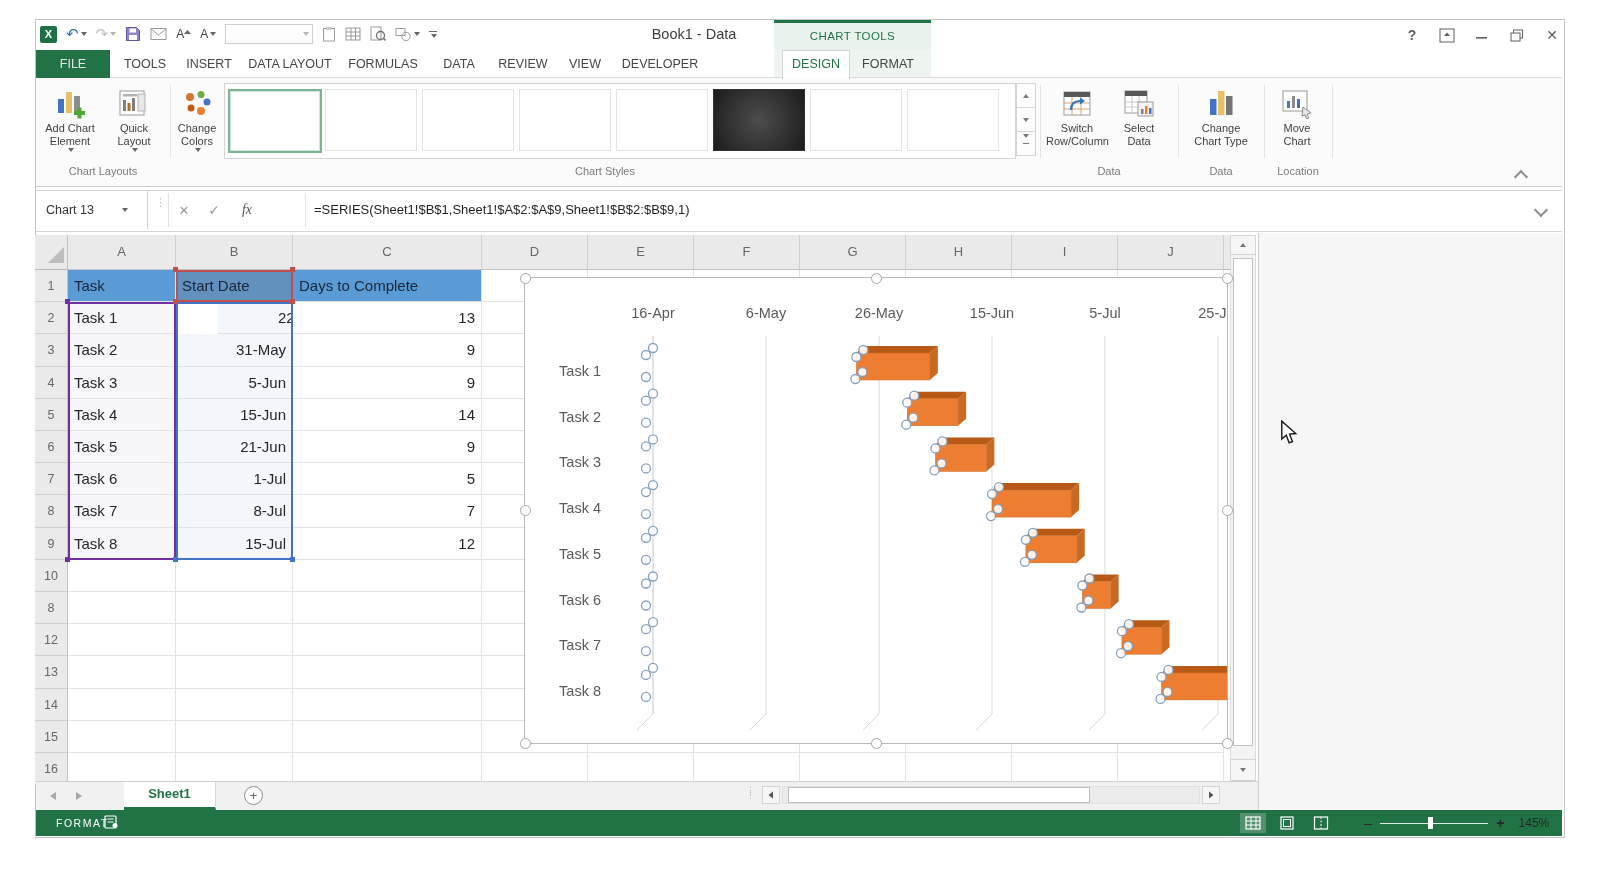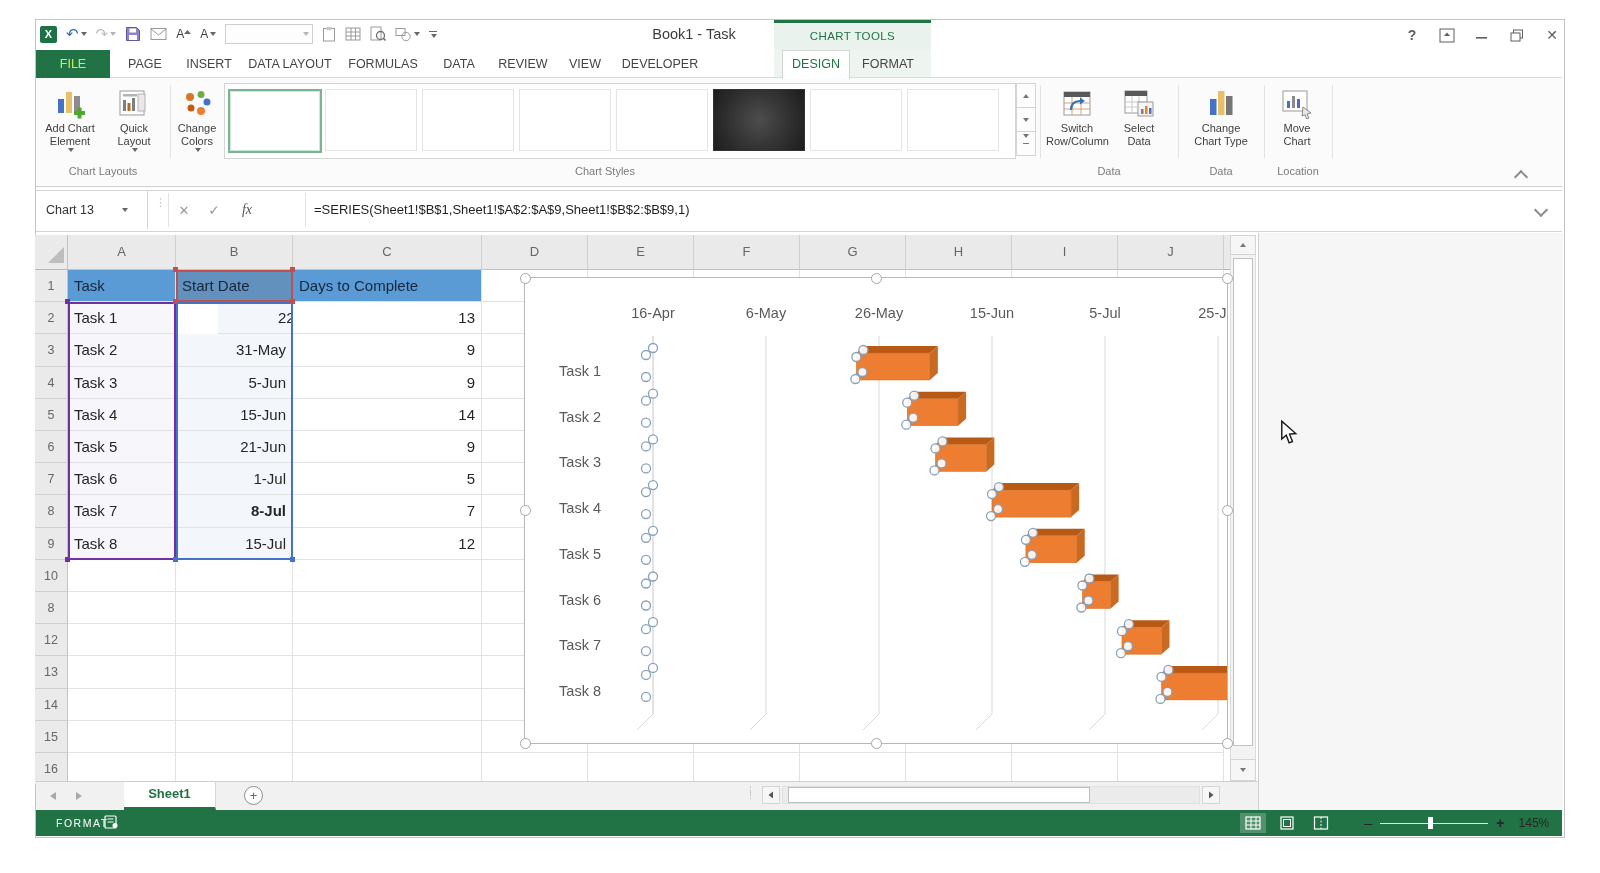--- a/index.html
+++ b/index.html
@@ -17,21 +17,21 @@
   .mini-caret.dim{border-top-color:#b5b5b5}
   #apptitle{left:594px;top:26px;width:200px;text-align:center;font-size:14.5px;color:#3c3c3c}
   #charttools{left:774px;top:20px;width:157px;height:30px;background:#E9F2EC;
               border-top:3px solid #217346;color:#217346;font-size:11.5px;letter-spacing:.4px;
               text-align:center;line-height:27px}
   #wincontrols{left:1400px;top:23px;height:24px;display:flex;gap:11px;align-items:center;color:#5f5f5f}
   .wcbtn{width:24px;height:22px;display:flex;align-items:center;justify-content:center;font-size:14px}
   
   #tabtint{left:774px;top:50px;width:157px;height:28px;background:#EEF5F0}
   .tab{top:50px;height:28px;line-height:28px;text-align:center;font-size:12.5px;color:#444;cursor:default}
-  .tab-file{background:#217346;color:#bef264}
+  .tab-file{background:#217346;color:#e5e5e5}
   .tab-active{background:#fff;color:#217346;border:1px solid #d4d4d4;border-bottom:none;line-height:26px}
   #tabline{left:36px;top:77px;width:1526px;height:1px;background:#dadada}
   
   #ribbonbg{left:36px;top:78px;width:1526px;height:108px;background:#FBFBFB;border-bottom:1px solid #d0d0d0}
   .bigbtn{top:85px;display:flex;flex-direction:column;align-items:center;cursor:default}
   .bigbtn .ic{height:34px;display:flex;align-items:flex-end;justify-content:center}
   .bl{display:block;text-align:center;font-size:11px;line-height:13px;color:#3f3f3f;margin-top:3px}
   .gdiv{top:85px;width:1px;height:73px;background:#e3e3e3}
   .glabel{top:165px;height:13px;font-size:11px;color:#7a7a7a;text-align:center}
   #gallery{left:224px;top:83px;width:790px;height:74px;border:1px solid #d4d4d4;background:#fff}
@@ -161,21 +161,21 @@
         <svg width="17" height="15">
           <rect x="1" y="1.5" width="9" height="7" fill="none" stroke="#9a9a9a"></rect>
           <circle cx="11" cy="9.5" r="4.2" fill="none" stroke="#9a9a9a"></circle>
         </svg>
         <span class="mini-caret"></span>
       </span>
       <span class="qit">
         <span style="display:inline-block;border-top:1.5px solid #666;padding-top:2px;line-height:0"><span class="mini-caret"></span></span>
       </span>
     </div>
-  <div id="apptitle" class="abs">Book1 - Task</div>
+  <div id="apptitle" class="abs">Book1 - Data</div>
   <div id="charttools" class="abs">CHART TOOLS</div>
   <div id="wincontrols" class="abs">
       <span class="wcbtn">
         <span style="font-size:14px;font-weight:bold">?</span>
       </span>
       <span class="wcbtn">
         <svg width="16" height="15">
           <rect x="1" y="1" width="14" height="13" fill="none" stroke="#5f5f5f"></rect>
           <polygon points="8,4.5 11,8 5,8" fill="#5f5f5f"></polygon>
         </svg>
@@ -416,21 +416,21 @@
       <div class="abs cell c-blu num" style="position: absolute; left: 176px; top: 463.2px; width: 117px; height: 32.2px; line-height: 32px;">1-Jul</div>
       <div class="abs cell num" style="position: absolute; left: 293px; top: 463.2px; width: 189px; height: 32.2px; line-height: 32px;">5</div>
       <div class="abs cell" style="position: absolute; left: 482px; top: 463.2px; width: 106px; height: 32.2px; line-height: 32px;"></div>
       <div class="abs cell" style="position: absolute; left: 588px; top: 463.2px; width: 106px; height: 32.2px; line-height: 32px;"></div>
       <div class="abs cell" style="position: absolute; left: 694px; top: 463.2px; width: 106px; height: 32.2px; line-height: 32px;"></div>
       <div class="abs cell" style="position: absolute; left: 800px; top: 463.2px; width: 106px; height: 32.2px; line-height: 32px;"></div>
       <div class="abs cell" style="position: absolute; left: 906px; top: 463.2px; width: 106px; height: 32.2px; line-height: 32px;"></div>
       <div class="abs cell" style="position: absolute; left: 1012px; top: 463.2px; width: 106px; height: 32.2px; line-height: 32px;"></div>
       <div class="abs cell" style="position: absolute; left: 1118px; top: 463.2px; width: 106px; height: 32.2px; line-height: 32px;"></div>
       <div class="abs cell c-lav" style="position: absolute; left: 68px; top: 495.4px; width: 108px; height: 32.2px; line-height: 32px;">Task 7</div>
-      <div class="abs cell c-blu num" style="position: absolute; left: 176px; top: 495.4px; width: 117px; height: 32.2px; line-height: 32px; font-weight: bold;">8-Jul</div>
+      <div class="abs cell c-blu num" style="position: absolute; left: 176px; top: 495.4px; width: 117px; height: 32.2px; line-height: 32px;">8-Jul</div>
       <div class="abs cell num" style="position: absolute; left: 293px; top: 495.4px; width: 189px; height: 32.2px; line-height: 32px;">7</div>
       <div class="abs cell" style="position: absolute; left: 482px; top: 495.4px; width: 106px; height: 32.2px; line-height: 32px;"></div>
       <div class="abs cell" style="position: absolute; left: 588px; top: 495.4px; width: 106px; height: 32.2px; line-height: 32px;"></div>
       <div class="abs cell" style="position: absolute; left: 694px; top: 495.4px; width: 106px; height: 32.2px; line-height: 32px;"></div>
       <div class="abs cell" style="position: absolute; left: 800px; top: 495.4px; width: 106px; height: 32.2px; line-height: 32px;"></div>
       <div class="abs cell" style="position: absolute; left: 906px; top: 495.4px; width: 106px; height: 32.2px; line-height: 32px;"></div>
       <div class="abs cell" style="position: absolute; left: 1012px; top: 495.4px; width: 106px; height: 32.2px; line-height: 32px;"></div>
       <div class="abs cell" style="position: absolute; left: 1118px; top: 495.4px; width: 106px; height: 32.2px; line-height: 32px;"></div>
       <div class="abs cell c-lav" style="position: absolute; left: 68px; top: 527.6px; width: 108px; height: 32.2px; line-height: 32px;">Task 8</div>
       <div class="abs cell c-blu num" style="position: absolute; left: 176px; top: 527.6px; width: 117px; height: 32.2px; line-height: 32px;">15-Jul</div>
@@ -742,21 +742,21 @@
       <span style="font-size:15px;line-height:10px">–</span>
       <span style="position:relative;display:inline-block;width:108px;height:14px">
         <span style="position:absolute;left:0;top:6.5px;width:100%;height:1.5px;background:rgba(255,255,255,0.85)"></span>
         <span style="position:absolute;left:48px;top:1px;width:5px;height:12px;background:#fff"></span>
       </span>
       <span style="font-size:14px;font-weight:bold">+</span>
       <span style="font-size:12px;margin-left:6px">145%</span>
     </div>
 
 <div class="abs tab tab-file" style="position: absolute; left: 36px; width: 74px;">FILE</div>
-    <div class="abs tab" style="position: absolute; left: 118px; width: 54px;">PAGE</div>
+    <div class="abs tab" style="position: absolute; left: 118px; width: 54px;">TOOLS</div>
     <div class="abs tab" style="position: absolute; left: 180px; width: 58px;">INSERT</div>
     <div class="abs tab" style="position: absolute; left: 246px; width: 88px;">DATA LAYOUT</div>
     <div class="abs tab" style="position: absolute; left: 342px; width: 82px;">FORMULAS</div>
     <div class="abs tab" style="position: absolute; left: 432px; width: 54px;">DATA</div>
     <div class="abs tab" style="position: absolute; left: 494px; width: 58px;">REVIEW</div>
     <div class="abs tab" style="position: absolute; left: 560px; width: 50px;">VIEW</div>
     <div class="abs tab" style="position: absolute; left: 618px; width: 84px;">DEVELOPER</div>
     <div class="abs tab tab-active" style="position: absolute; left: 782px; width: 66px;">DESIGN</div>
     <div class="abs tab" style="position: absolute; left: 856px; width: 64px;">FORMAT</div>
     <div class="abs thumb sel" style="position: absolute; left: 228px;"></div>

